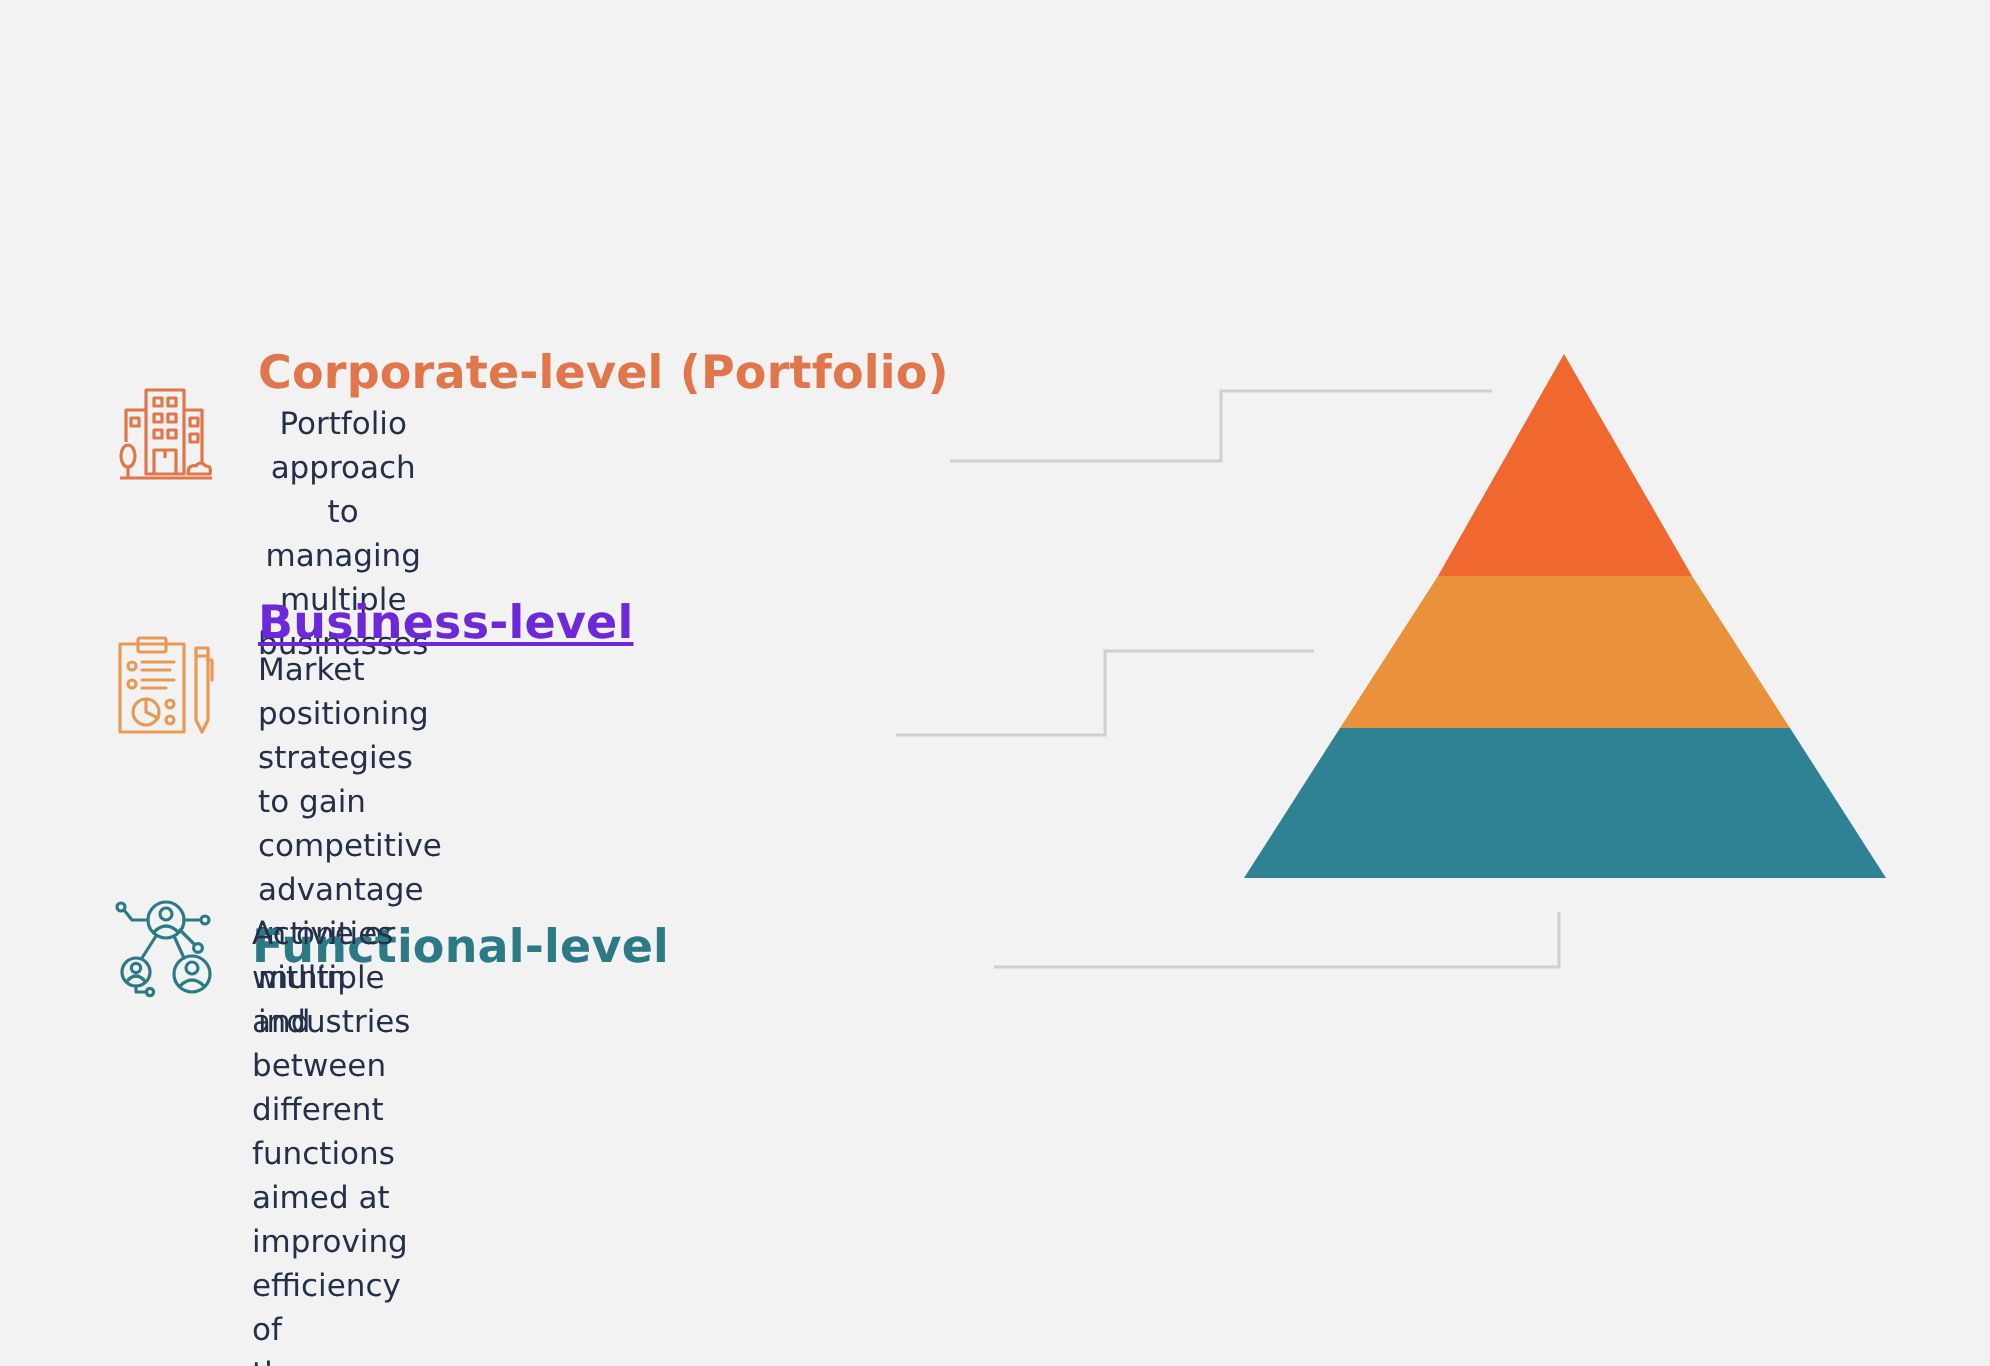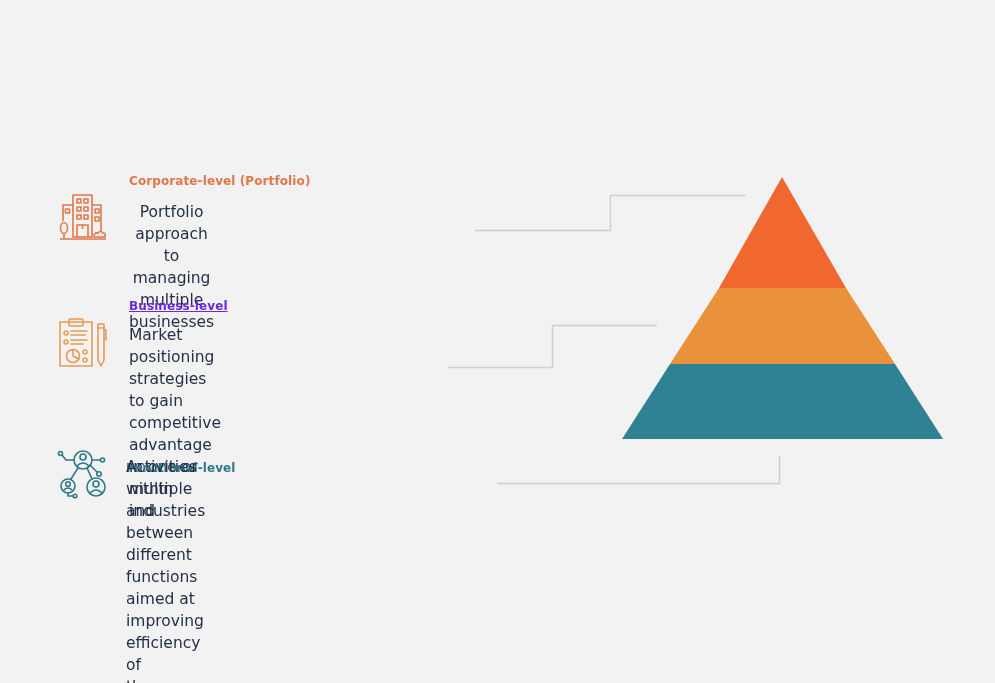--- a/index.html
+++ b/index.html
@@ -16,21 +16,21 @@
     }
     .icon {
       position: absolute;
       width: 54px; height: 54px;
     }
     .icon svg { width: 54px; height: 54px; display: block; }
     .title {
       position: absolute;
       font-family: "DejaVu Sans", sans-serif;
       font-weight: bold;
-      font-size: 12px;
+      font-size: 23px;
       white-space: nowrap;
       letter-spacing: 0.1px;
     }
     .desc {
       position: absolute;
       font-family: "DejaVu Sans", sans-serif;
       font-size: 15.5px;
       line-height: 22px;
       color: #24304a;
       white-space: pre-line;

